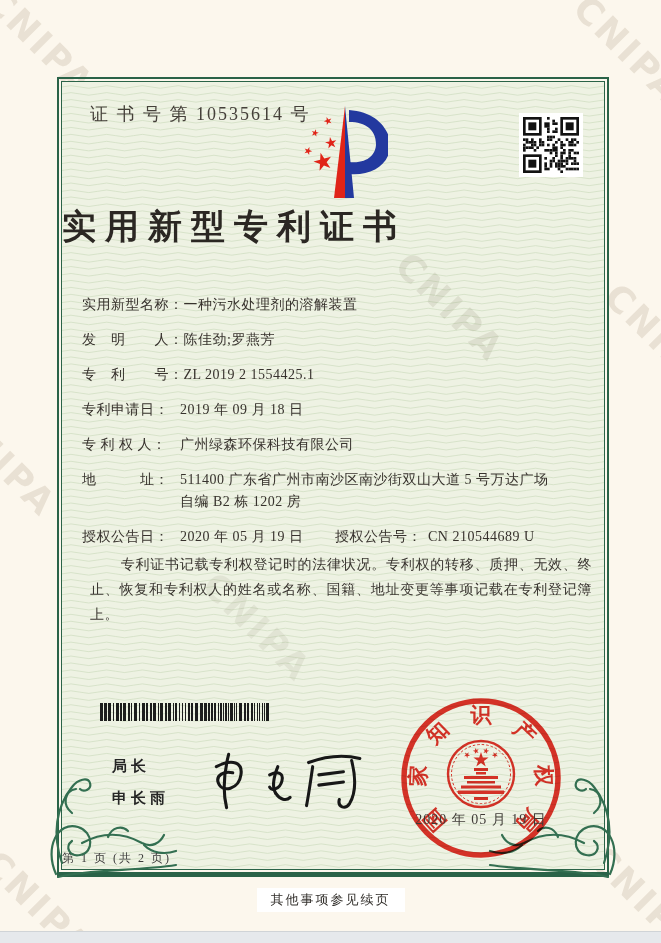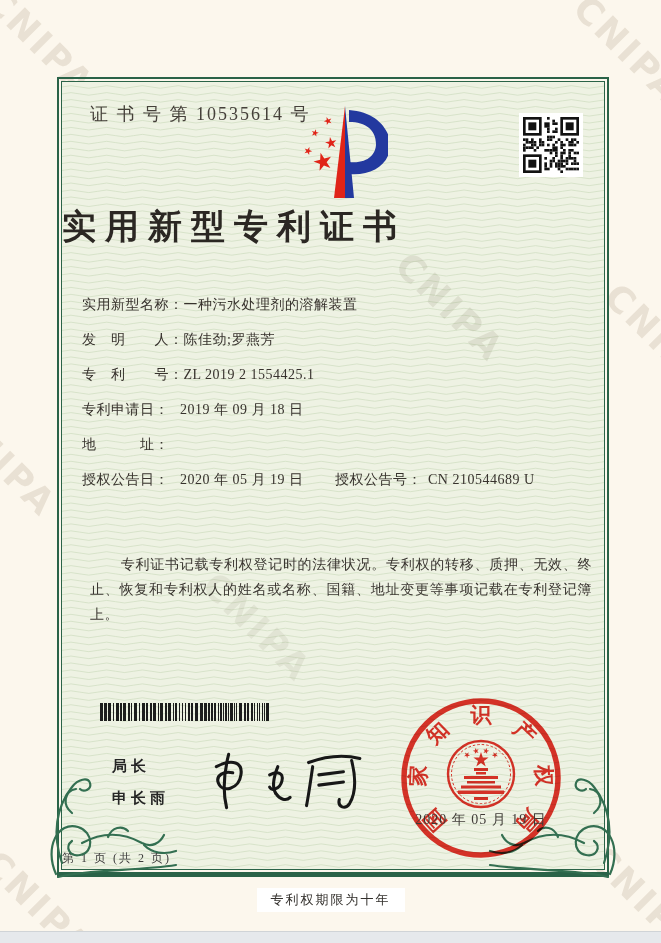--- a/index.html
+++ b/index.html
@@ -368,21 +368,29 @@
       </div>
       <div class="frow">
         <span class="flabel">专　利　　号：</span>
         <span class="fvalue">ZL 2019 2 1554425.1</span>
       </div>
       <div class="frow">
         <span class="flabel">专利申请日：</span>
         <span class="fvalue">2019 年 09 月 18 日</span>
       </div>
       <div class="frow">
+        <span class="flabel">专 利 权 人：</span>
+        <span class="fvalue">广州绿森环保科技有限公司</span>
+      </div>
+      <div class="frow">
         <span class="flabel">地　　　址：</span>
+        <span class="fvalue">
+          <div>511400 广东省广州市南沙区南沙街双山大道 5 号万达广场</div>
+          <div>自编 B2 栋 1202 房</div>
+        </span>
       </div>
       <div class="frow">
         <span class="flabel">授权公告日：</span>
         <span class="fvalue gdate">2020 年 05 月 19 日</span>
         <span class="flabel g2">授权公告号：</span>
         <span class="fvalue">CN 210544689 U</span>
       </div>
     </div>
 
     <div class="legal">
@@ -508,14 +516,14 @@
       <path d="M14,104 C4,76 8,48 24,28 C30,20 40,18 42,24 C44,30 36,34 32,30"></path>
       <path d="M24,54 C14,46 16,32 28,30"></path>
       <path d="M34,84 C56,72 76,74 94,84 C104,89 112,84 116,76"></path>
       <path d="M60,78 C64,68 74,66 80,72"></path>
       <path d="M96,86 C104,94 116,96 128,92"></path>
       <path d="M10,118 C40,110 90,112 128,106"></path>
     </svg>
   </div>
 </div>
 
-<div class="continuation">专利权期限为十年</div>
+<div class="continuation">其他事项参见续页</div>
 <div class="bottom-strip"></div>
 
 </body></html>

